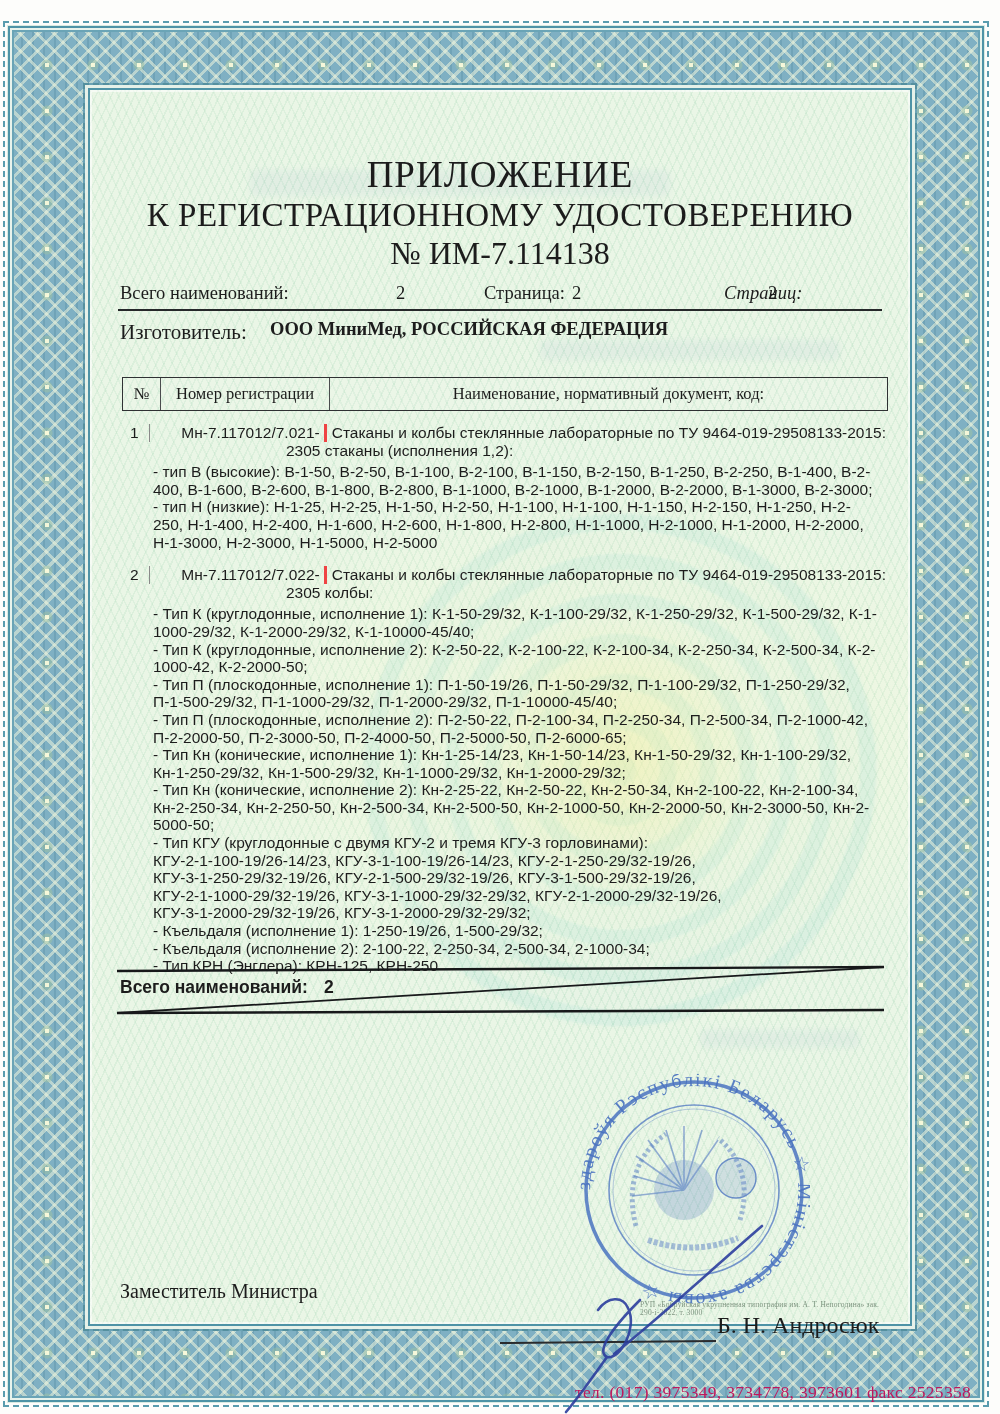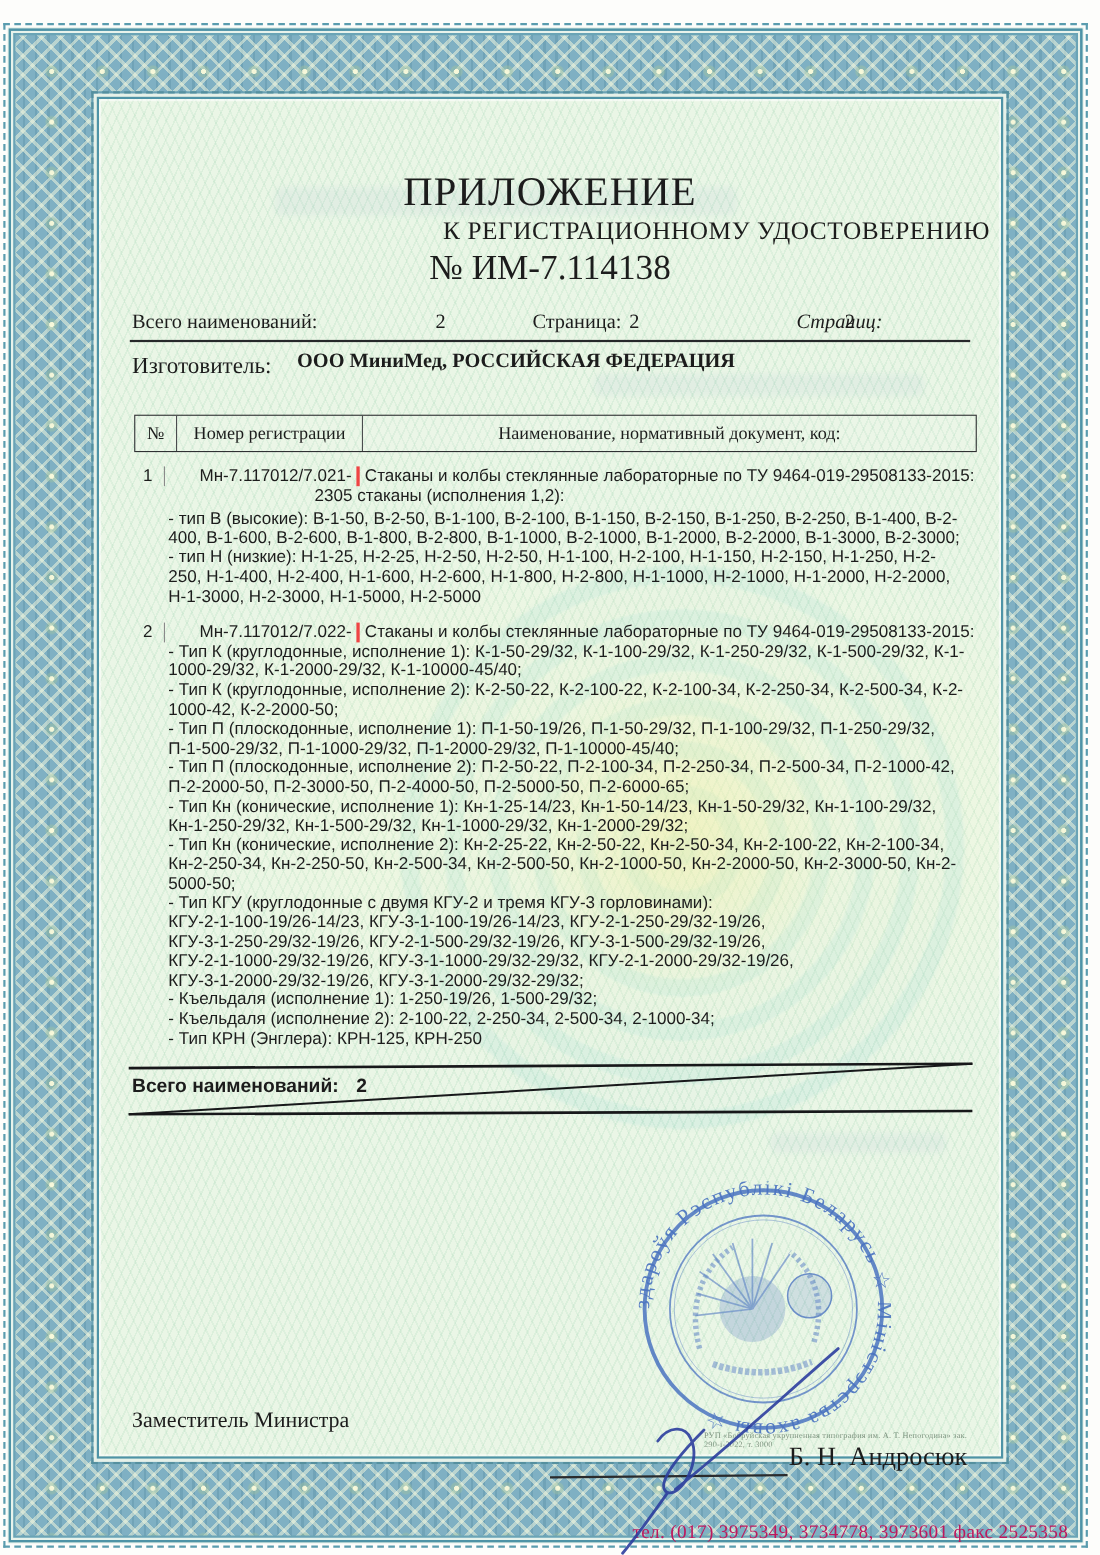--- a/index.html
+++ b/index.html
@@ -29,21 +29,21 @@
   .wm-rings{position:absolute;left:360px;top:510px;width:520px;height:520px;border-radius:50%;
     background:repeating-radial-gradient(circle at 50% 50%, rgba(80,185,195,0.13) 0 16px, rgba(80,185,195,0.02) 16px 40px);
     filter:blur(1px);opacity:.8;}
   .wm-core{position:absolute;left:470px;top:610px;width:300px;height:300px;border-radius:50%;
     background:radial-gradient(circle, rgba(242,236,150,0.38), rgba(242,236,150,0) 70%);}
   .bleed{position:absolute;background:rgba(110,140,200,0.07);filter:blur(3px);border-radius:6px;}
   
   .abs{position:absolute;}
   .title-block{left:100px;top:156px;width:800px;text-align:center;line-height:1.05;}
   .title-l1{font-size:37px;letter-spacing:1px;}
-  .title-l2{font-size:23px;letter-spacing:0.5px;margin-top:3px;text-align:right;}
+  .title-l2{font-size:33px;letter-spacing:0.5px;margin-top:3px;}
   .title-l3{font-size:32px;margin-top:5px;}
   .meta-row{top:283px;font-size:18.5px;}
   .rule{position:absolute;height:0;border-top:2px solid #26282a;}
   .maker-label{left:120px;top:320px;font-size:21px;}
   .maker-value{left:270px;top:319px;font-size:18.5px;font-weight:bold;}
   .thead{position:absolute;left:122px;top:377px;width:764px;height:32px;display:flex;
     border:1.6px solid #2f3133;font-size:16.5px;align-items:center;background:rgba(255,255,255,0.06);}
   .thead .c1{width:37px;text-align:center;border-right:1.2px solid #4a4c4e;align-self:stretch;display:flex;align-items:center;justify-content:center;}
   .thead .c2{width:168px;text-align:center;border-right:1.2px solid #4a4c4e;align-self:stretch;display:flex;align-items:center;justify-content:center;}
   .thead .c3{flex:1;text-align:center;}
@@ -104,29 +104,30 @@
   <div class="abs items">
     <div class="item">
       <div class="item-head">
         <div class="col-no">1</div>
         <div class="col-reg">Мн-7.117012/7.021-</div>
         <div class="col-name">Стаканы и колбы стеклянные лабораторные по ТУ 9464-019-29508133-2015:</div>
       </div>
       <div class="head2">2305 стаканы (исполнения 1,2):</div>
       <div class="lines">
           <div class="tline">- тип В (высокие): В-1-50, В-2-50, В-1-100, В-2-100, В-1-150, В-2-150, В-1-250, В-2-250, В-1-400, В-2-400, В-1-600, В-2-600, В-1-800, В-2-800, В-1-1000, В-2-1000, В-1-2000, В-2-2000, В-1-3000, В-2-3000;</div>
-          <div class="tline">- тип Н (низкие): Н-1-25, Н-2-25, Н-2-50, Н-2-50, Н-1-100, Н-2-100, Н-1-150, Н-2-150, Н-1-250, Н-2-250, Н-1-400, Н-2-400, Н-1-600, Н-2-600, Н-1-800, Н-2-800, Н-1-1000, Н-2-1000, Н-1-2000, Н-2-2000, Н-1-3000, Н-2-3000, Н-1-5000, Н-2-5000</div>
+          <div class="tline">- тип Н (низкие): Н-1-25, Н-2-25, Н-1-50, Н-2-50, Н-1-100, Н-1-100, Н-1-150, Н-2-150, Н-1-250, Н-2-250, Н-1-400, Н-2-400, Н-1-600, Н-2-600, Н-1-800, Н-2-800, Н-1-1000, Н-2-1000, Н-1-2000, Н-2-2000, Н-1-3000, Н-2-3000, Н-1-5000, Н-2-5000</div>
         </div>
     </div>
     <div class="item">
       <div class="item-head">
         <div class="col-no">2</div>
         <div class="col-reg">Мн-7.117012/7.022-</div>
         <div class="col-name">Стаканы и колбы стеклянные лабораторные по ТУ 9464-019-29508133-2015:</div>
       </div>
+      <div class="head2">2305 колбы:</div>
       <div class="lines">
           <div class="tline">- Тип К (круглодонные, исполнение 1): К-1-50-29/32, К-1-100-29/32, К-1-250-29/32, К-1-500-29/32, К-1-1000-29/32, К-1-2000-29/32, К-1-10000-45/40;</div>
           <div class="tline">- Тип К (круглодонные, исполнение 2): К-2-50-22, К-2-100-22, К-2-100-34, К-2-250-34, К-2-500-34, К-2-1000-42, К-2-2000-50;</div>
           <div class="tline">- Тип П (плоскодонные, исполнение 1): П-1-50-19/26, П-1-50-29/32, П-1-100-29/32, П-1-250-29/32, П-1-500-29/32, П-1-1000-29/32, П-1-2000-29/32, П-1-10000-45/40;</div>
           <div class="tline">- Тип П (плоскодонные, исполнение 2): П-2-50-22, П-2-100-34, П-2-250-34, П-2-500-34, П-2-1000-42, П-2-2000-50, П-2-3000-50, П-2-4000-50, П-2-5000-50, П-2-6000-65;</div>
           <div class="tline">- Тип Кн (конические, исполнение 1): Кн-1-25-14/23, Кн-1-50-14/23, Кн-1-50-29/32, Кн-1-100-29/32, Кн-1-250-29/32, Кн-1-500-29/32, Кн-1-1000-29/32, Кн-1-2000-29/32;</div>
           <div class="tline">- Тип Кн (конические, исполнение 2): Кн-2-25-22, Кн-2-50-22, Кн-2-50-34, Кн-2-100-22, Кн-2-100-34, Кн-2-250-34, Кн-2-250-50, Кн-2-500-34, Кн-2-500-50, Кн-2-1000-50, Кн-2-2000-50, Кн-2-3000-50, Кн-2-5000-50;</div>
           <div class="tline">- Тип КГУ (круглодонные с двумя КГУ-2 и тремя КГУ-3 горловинами):</div>
           <div class="tline">КГУ-2-1-100-19/26-14/23, КГУ-3-1-100-19/26-14/23, КГУ-2-1-250-29/32-19/26,</div>
           <div class="tline">КГУ-3-1-250-29/32-19/26, КГУ-2-1-500-29/32-19/26, КГУ-3-1-500-29/32-19/26,</div>

